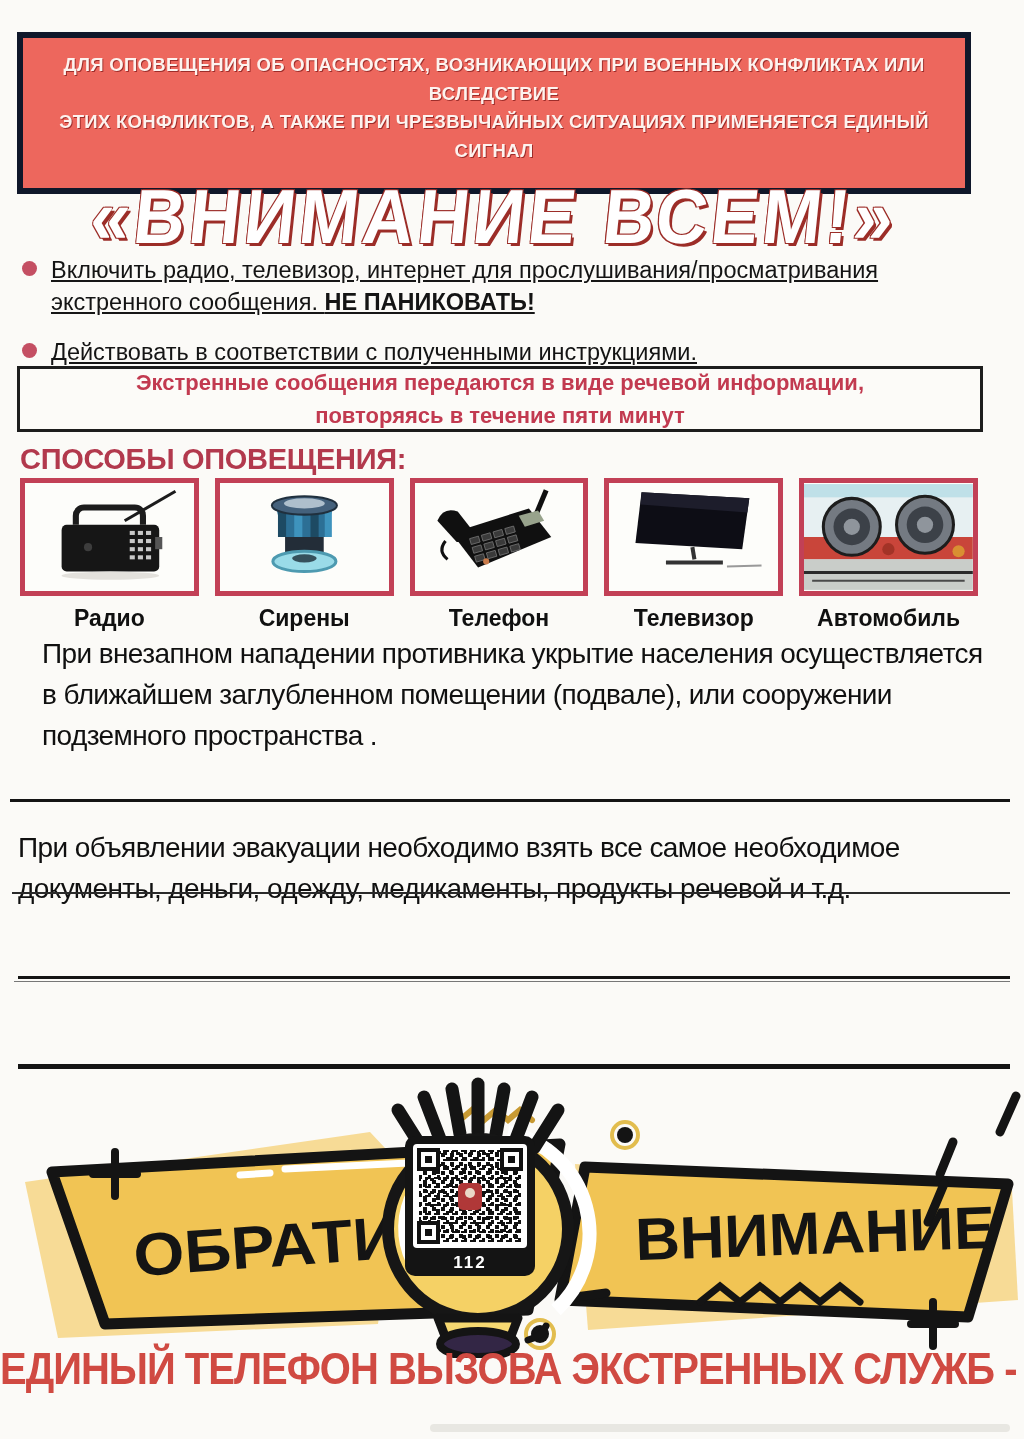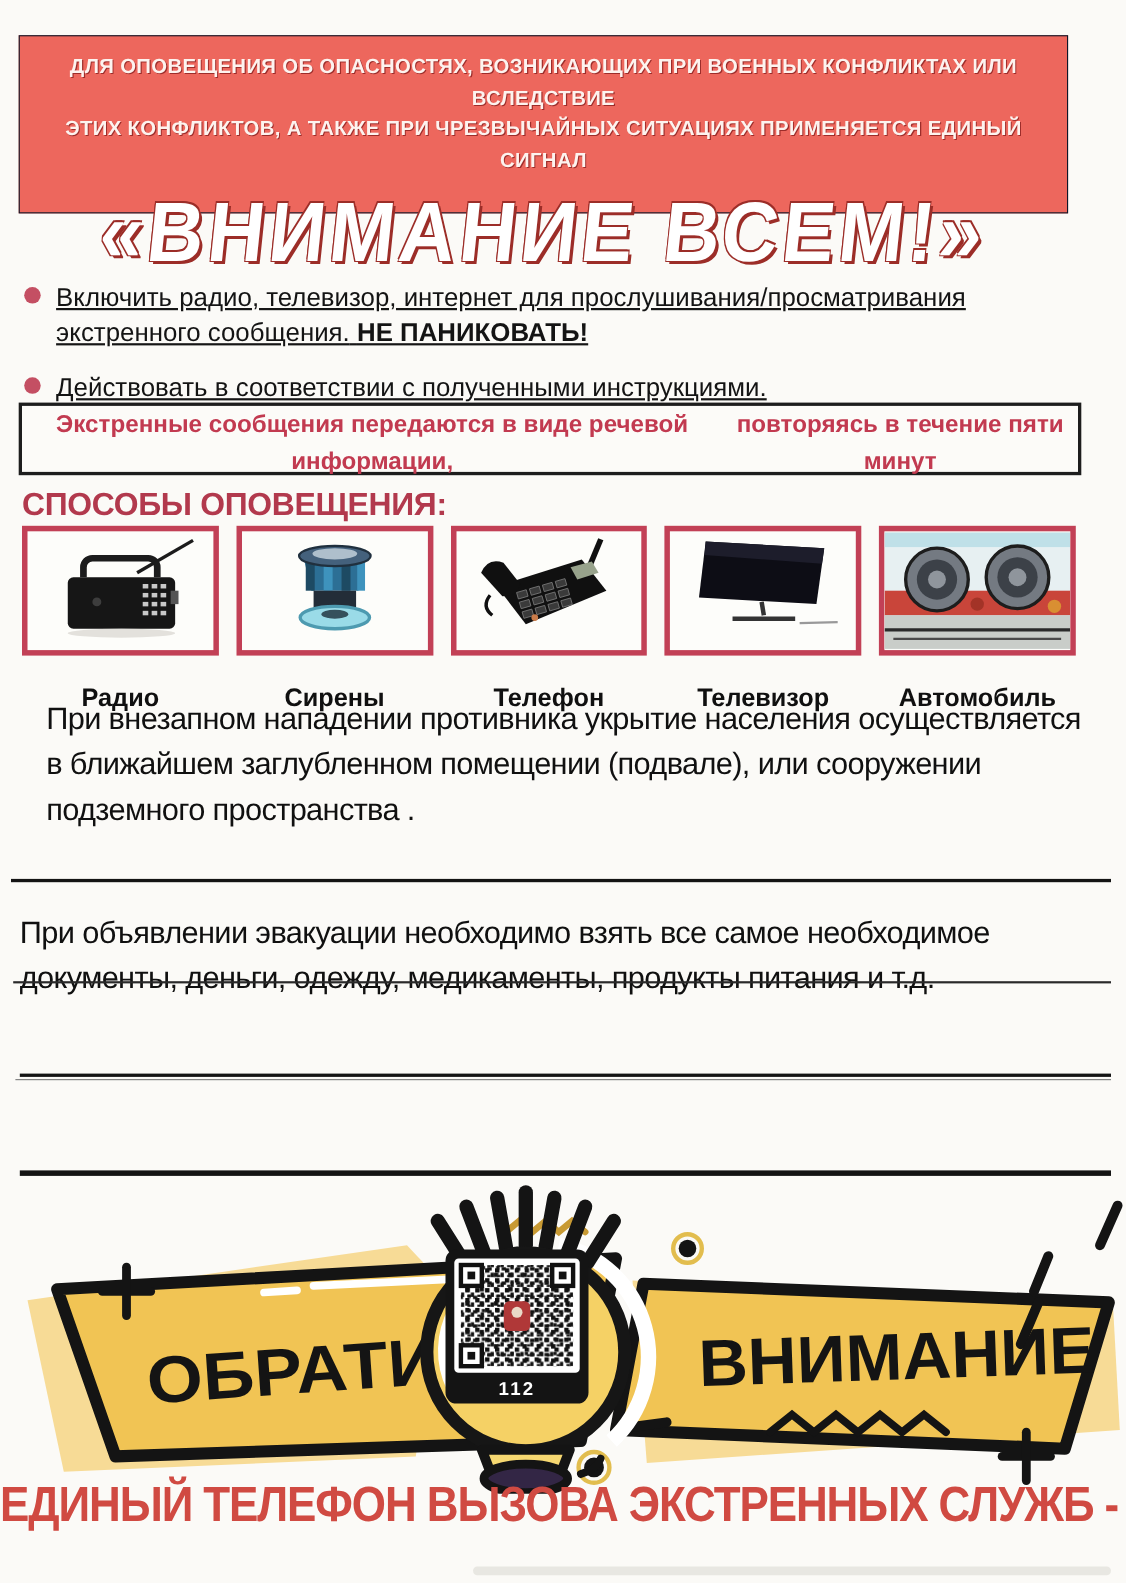--- a/index.html
+++ b/index.html
@@ -4,21 +4,21 @@
 <style>
   html,body{margin:0;padding:0;background:#ffffff;}
   #page{
     position:relative;width:1024px;height:1439px;
     background:#fbfaf7;overflow:hidden;
     font-family:"Liberation Sans",sans-serif;color:#161616;
   }
   
   .red-banner{
     position:absolute;left:17px;top:32px;width:954px;height:162px;
-    background:#ed675d;border:1px solid #0f172a;box-sizing:border-box;
+    background:#ed675d;border:6px solid #0f172a;box-sizing:border-box;
     text-align:center;
   }
   .red-banner .intro{
     margin-top:13px;color:#fdf3ef;font-weight:bold;font-size:18.5px;line-height:1.55;
     letter-spacing:.3px;text-shadow:1px 1px 0 rgba(130,25,25,.75);
   }
   .red-banner .big-title{
     margin-top:10px;color:#ffffff;font-weight:800;font-size:71px;letter-spacing:4px;
     transform:skewX(-6deg) scaleY(1.08);
     text-shadow:3px 3px 0 #9c2d28,-1px -1px 0 #9c2d28,1px -1px 0 #9c2d28,-1px 1px 0 #9c2d28;
@@ -31,32 +31,32 @@
   #actions-heading{top:208px;font-size:30px;}
   #methods-heading{top:443px;font-size:29px;}
   
   .actions-list{position:absolute;left:20px;top:254px;width:980px;text-decoration:underline;}
   .action-item{display:flex;margin-bottom:17px;font-size:23.5px;line-height:1.38;color:#141414;}
   .bullet{flex:0 0 auto;width:15px;height:15px;border-radius:50%;background:#c44f63;margin:7px 14px 0 2px;}
   .action-item strong{font-weight:bold;}
   
   .notice-box{
     position:absolute;left:17px;top:366px;width:966px;height:66px;box-sizing:border-box;
-    border:3px solid #1d1d1d;display:flex;flex-direction:row;justify-content:center;
+    border:3px solid #1d1d1d;display:flex;flex-direction:column;justify-content:center;
     text-align:center;color:#c23a50;font-weight:bold;font-size:22px;line-height:1.5;
     background:#fcfbf8;
   }
   
   .methods-row{position:absolute;left:20px;top:478px;width:958px;display:flex;gap:16px;}
   .method{flex:1;text-align:center;}
   .method .frame{
     border:5px solid #c24056;height:108px;background:#fdfdfa;overflow:hidden;
   }
   .method .frame svg{display:block;width:100%;height:100%;}
-  .method .m-label{margin-top:25px;font-size:23px;font-weight:bold;color:#101010;}
+  .method .m-label{margin-top:9px;font-size:23px;font-weight:bold;color:#101010;}
   
   .body-par{position:absolute;left:18px;width:990px;font-size:28px;letter-spacing:-.6px;
     line-height:1.47;color:#101010;}
   #par-shelter{top:633px;margin-left:24px;}
   #par-evac{top:827px;}
   
   .rule{position:absolute;background:#141414;}
   #rule-a{left:10px;top:799px;width:1000px;height:3px;}
   #rule-b{left:12px;top:892px;width:998px;height:2px;background:#2a2a2a;}
   #rule-c1{left:18px;top:976px;width:992px;height:3px;}
@@ -221,21 +221,21 @@
   <div class="body-par" id="par-shelter">
     <div>При внезапном нападении противника укрытие населения осуществляется</div>
     <div> в ближайшем заглубленном помещении (подвале), или сооружении</div>
     <div>подземного пространства .</div>
   </div>
 
   <div class="rule" id="rule-a"></div>
 
   <div class="body-par" id="par-evac">
     <div>При объявлении эвакуации необходимо взять все самое необходимое</div>
-    <div>документы, деньги, одежду, медикаменты, продукты питания и т.д.</div>
+    <div>документы, деньги, одежду, медикаменты, продукты речевой и т.д.</div>
   </div>
 
   <div class="rule" id="rule-b"></div>
   <div class="rule" id="rule-c1"></div>
   <div class="rule" id="rule-c2"></div>
   <div class="rule" id="rule-d"></div>
 
   <svg id="attention-svg" viewBox="0 0 1024 286">
 
     <polygon points="25,110 370,60 400,92 378,252 58,266" fill="#f7db96"></polygon>

